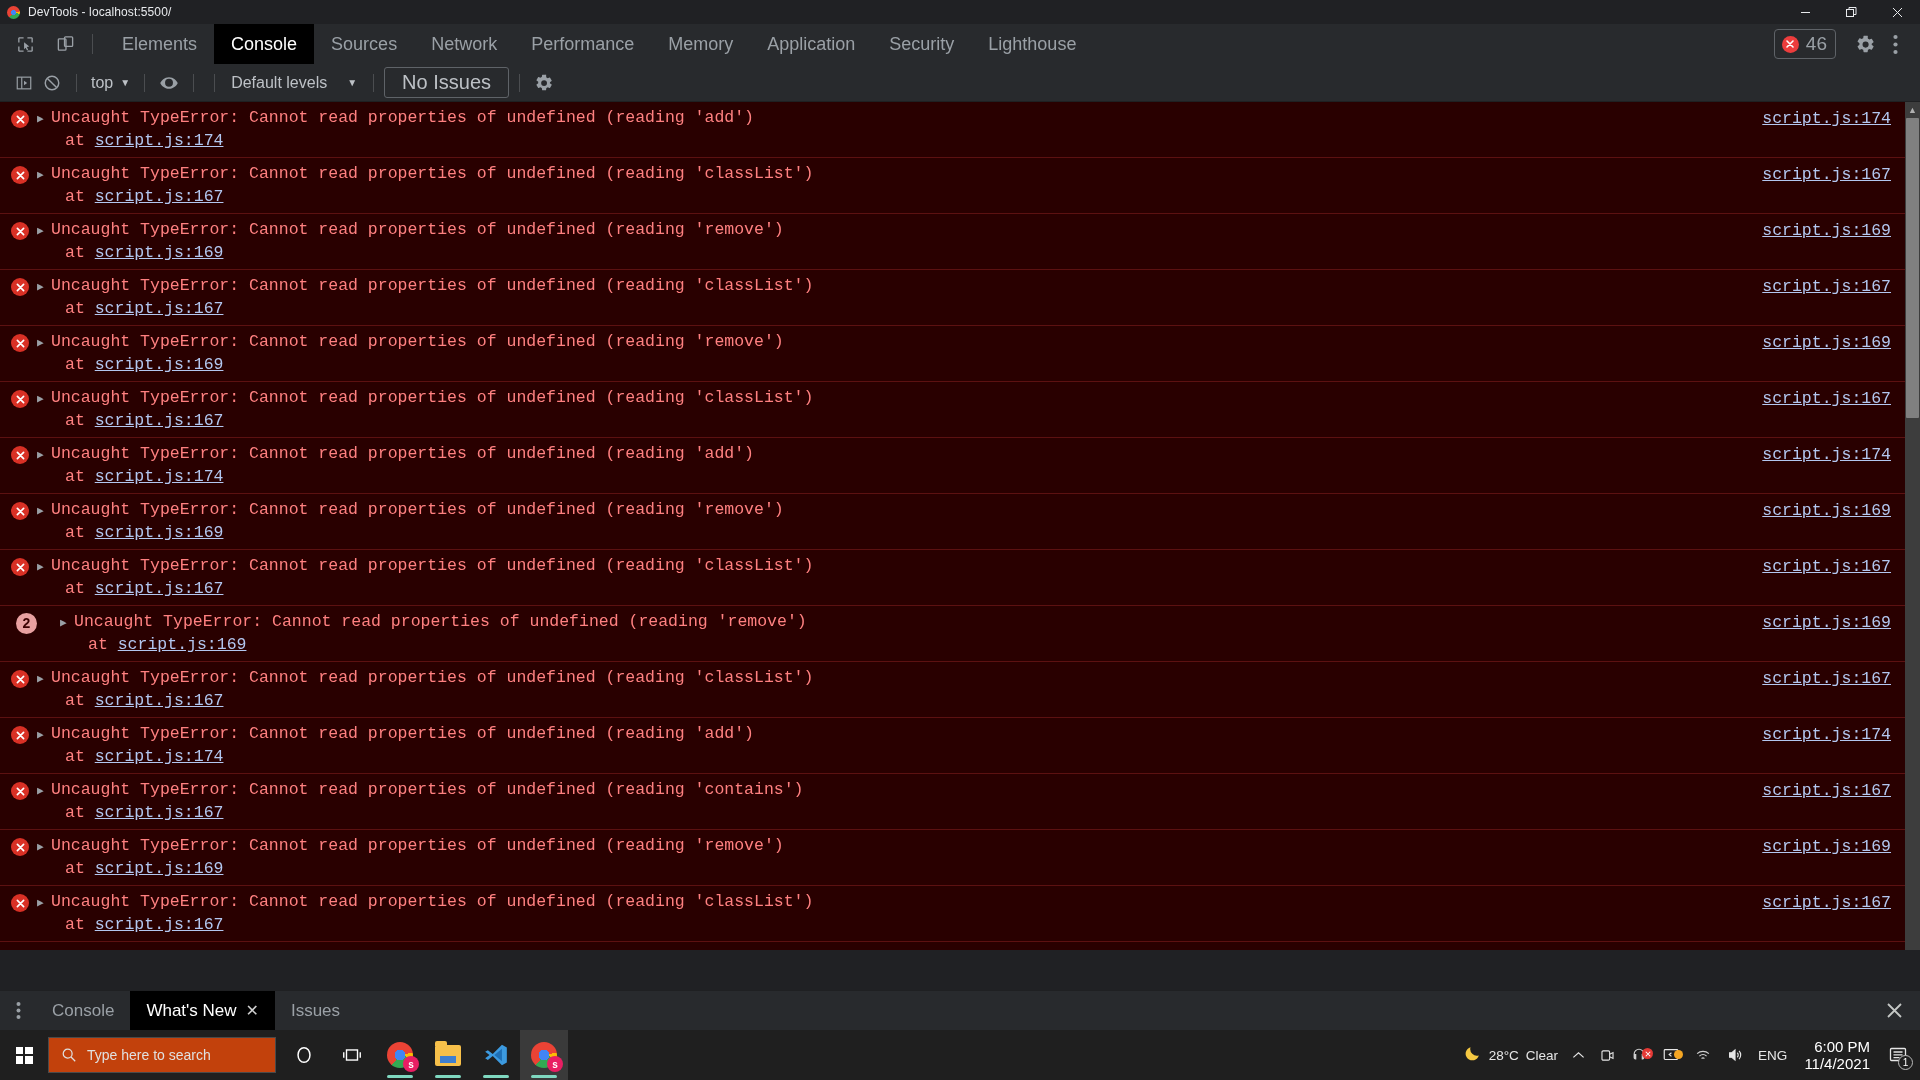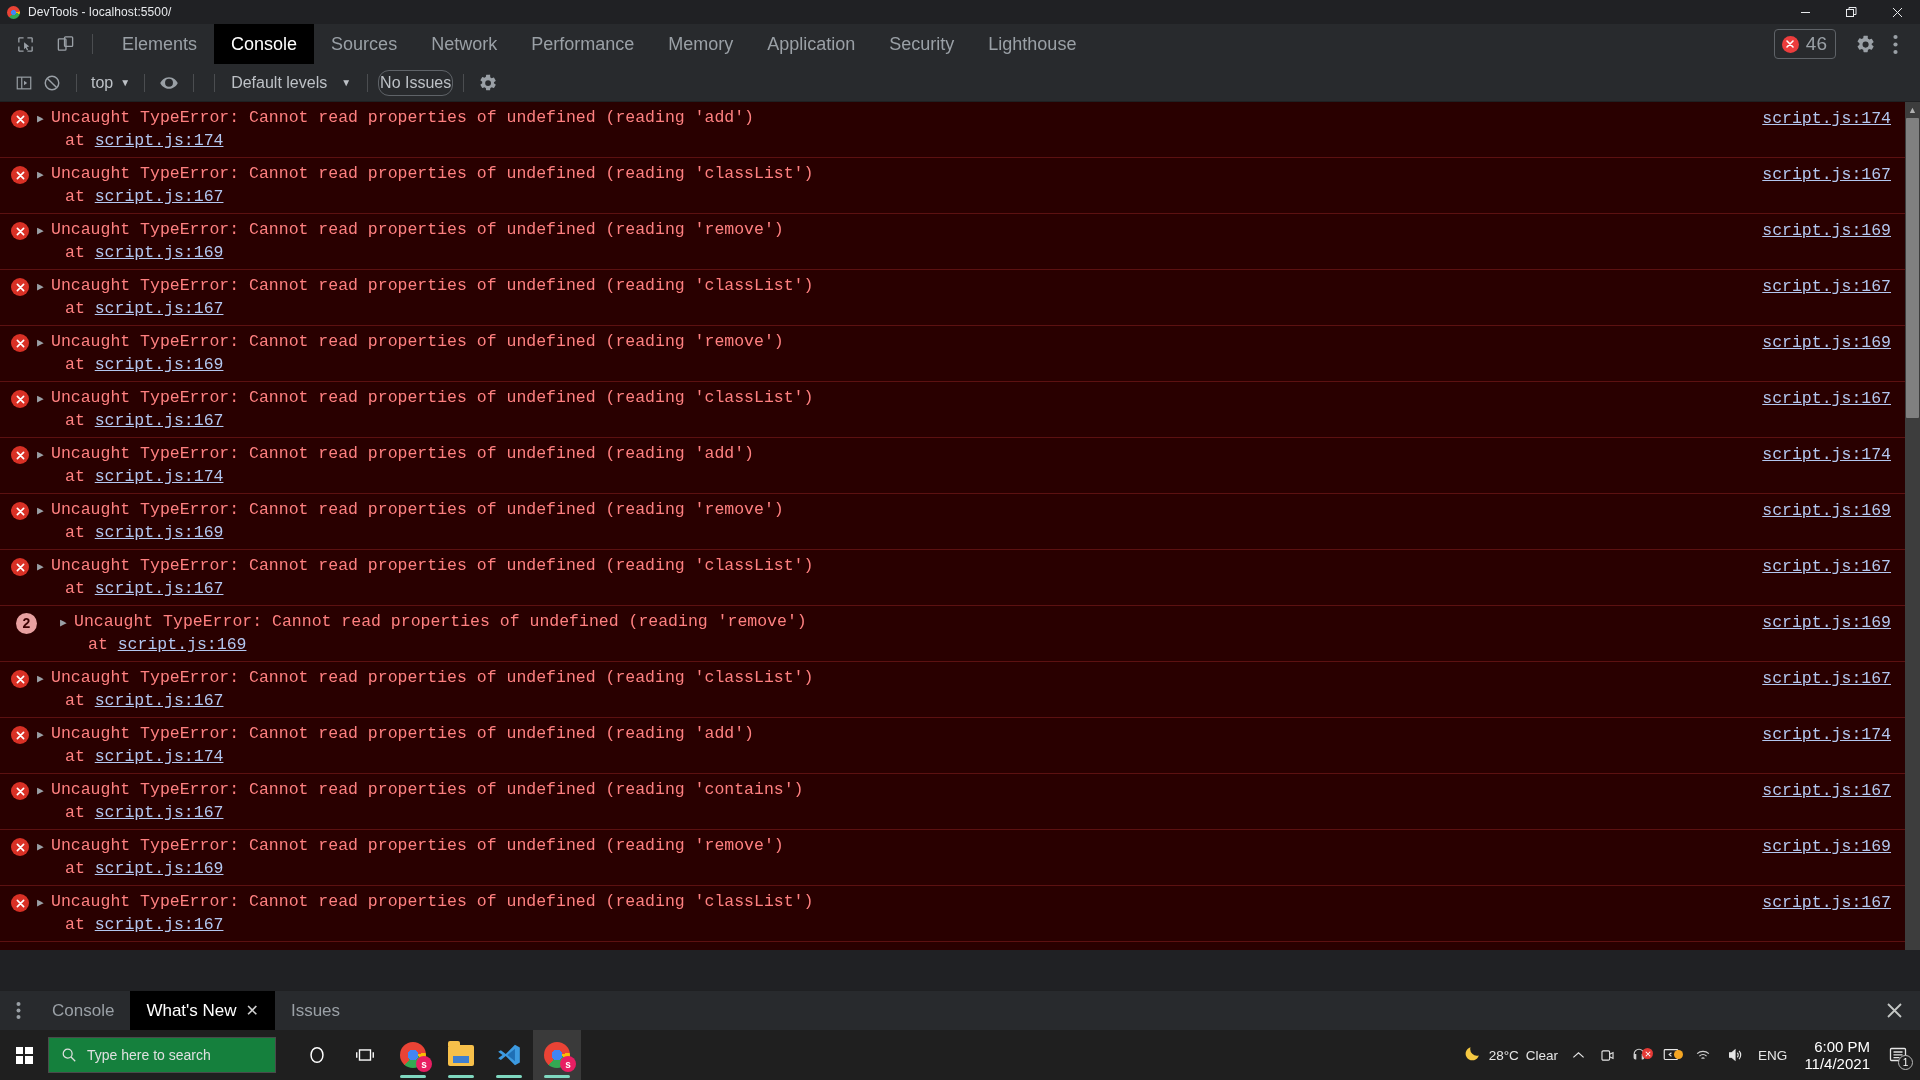--- a/index.html
+++ b/index.html
@@ -129,29 +129,29 @@
     margin: 0 10px 0 6px;
     padding: 0 8px;
     color: #e8eaed;
     font-size: 16px;
     font-family: "Liberation Sans", sans-serif;
     outline: none;
     min-width: 0;
   }
   .filter-input::placeholder { color: #9aa0a6; }
   .levels-dd {
-    display: flex; align-items: center; gap: 14px;
+    display: flex; align-items: center; gap: 20px;
     color: #bdc1c6; font-size: 16px; padding: 2px 6px;
     flex: 0 0 auto; white-space: nowrap;
   }
   .issues-btn {
     border: 1px solid #5f6368;
-    border-radius: 11px;
-    padding: 3px 1px;
-    color: #bdc1c6; font-size: 16px;
+    border-radius: 3px;
+    padding: 3px 17px;
+    color: #bdc1c6; font-size: 20px;
     flex: 0 0 auto; white-space: nowrap;
   }
 
   
   .console-body {
     position: absolute;
     top: 102px; left: 0; right: 0; bottom: 130px;
     background: #290000;
     overflow: hidden;
   }
@@ -282,25 +282,25 @@
   .win-logo {
     width: 17px; height: 17px;
     display: grid;
     grid-template-columns: 1fr 1fr;
     grid-template-rows: 1fr 1fr;
     gap: 2px;
   }
   .win-logo i { background: #ffffff; display: block; }
   .tb-search {
     width: 228px; height: 36px;
-    background: #15803d;
+    background: #c2410c;
     border: 1px solid #4a4a4a;
     display: flex; align-items: center;
     gap: 10px; padding: 0 12px;
-    margin-right: 17px;
+    margin-right: 4px;
   }
   .tb-search span {
     color: #e0e0e0; font-size: 14px;
     font-family: "Liberation Sans", sans-serif;
   }
   .tb-icon {
     width: 48px; height: 50px;
     display: flex; align-items: center; justify-content: center;
     position: relative;
     color: #ffffff;

